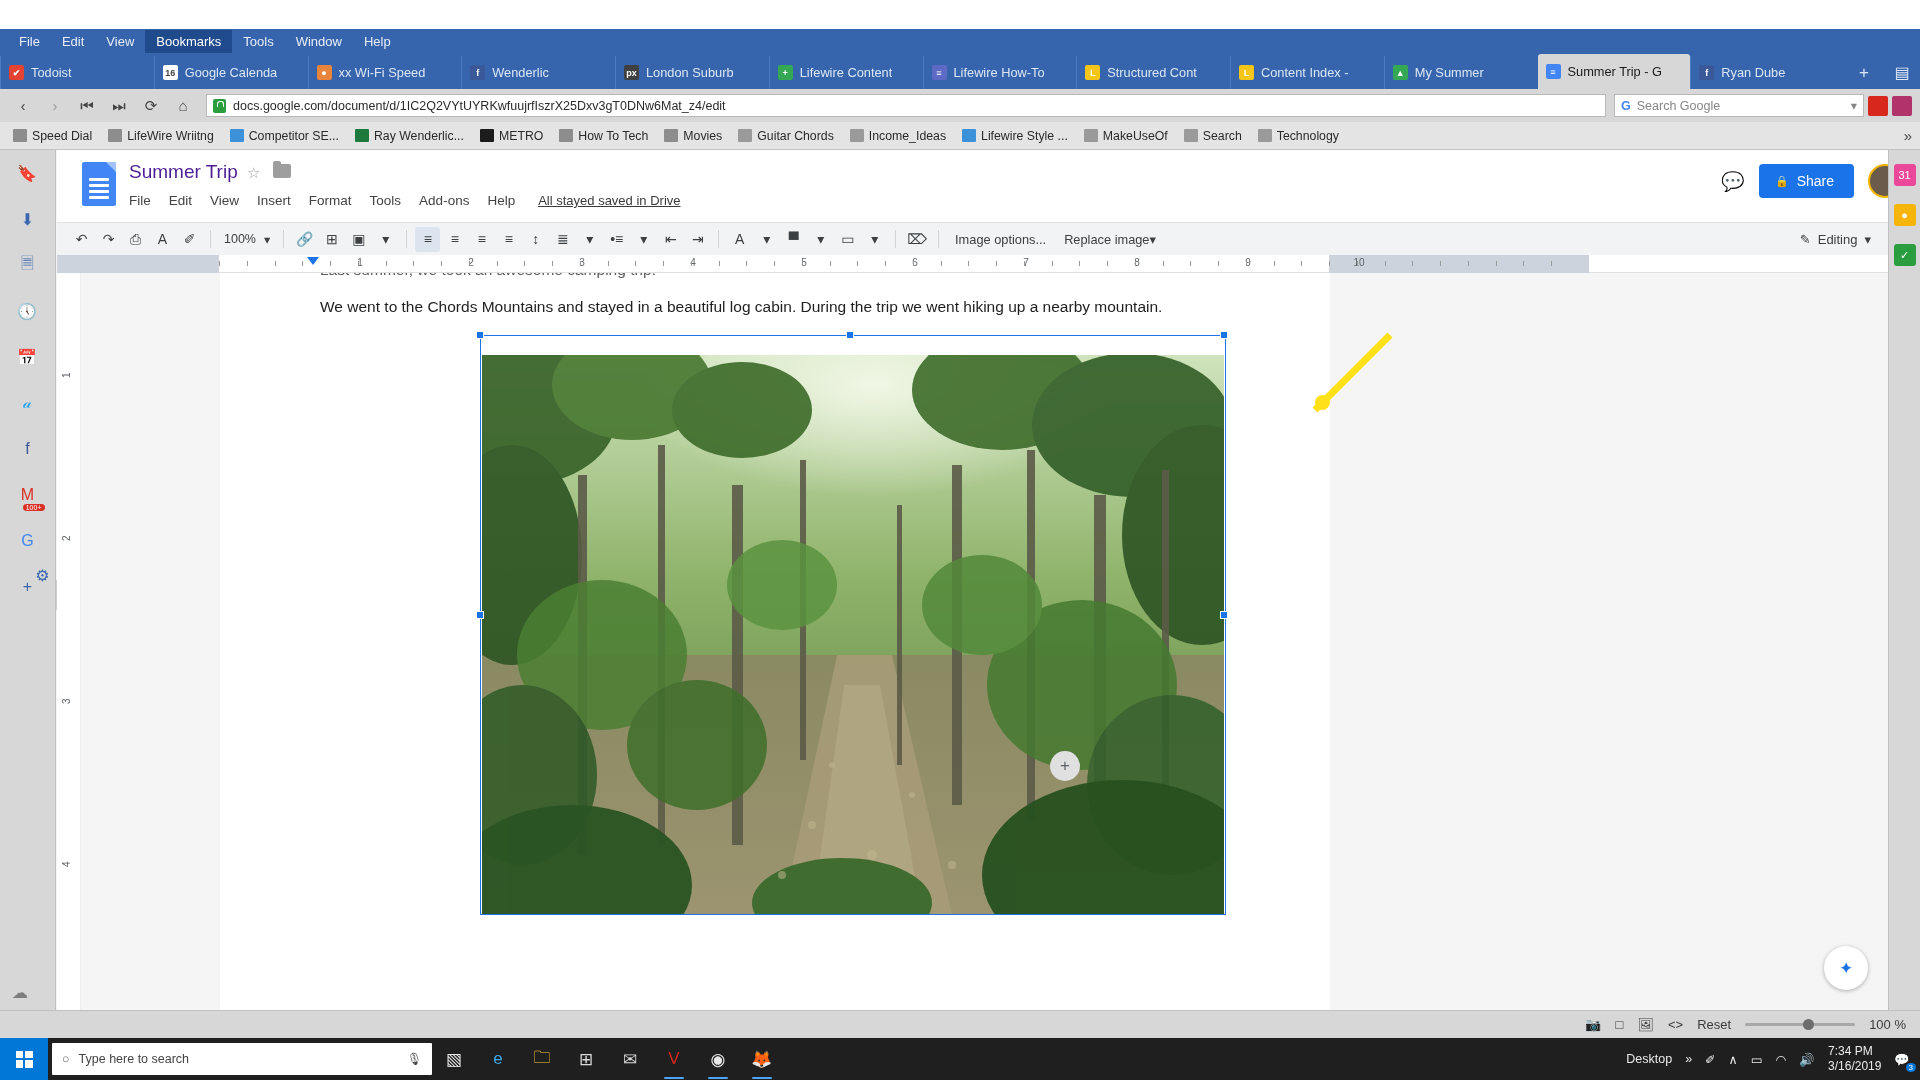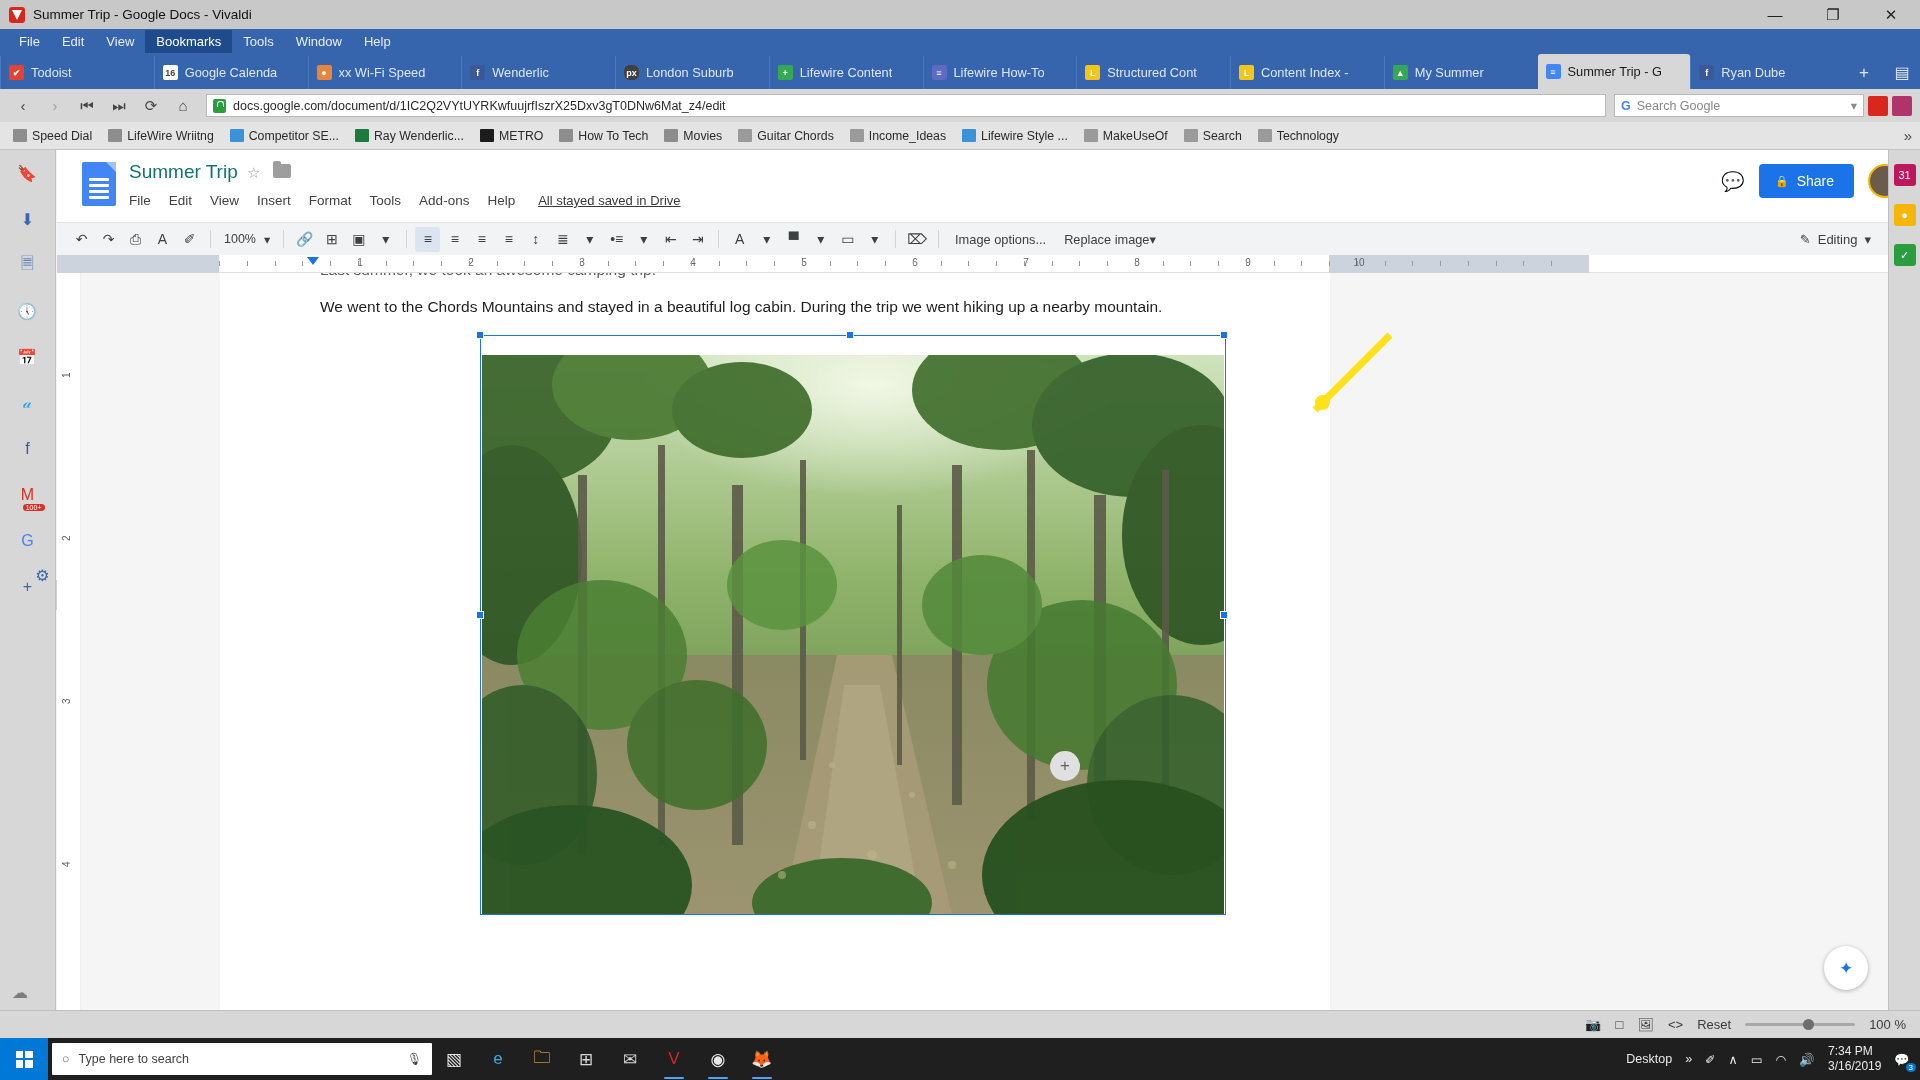--- a/index.html
+++ b/index.html
@@ -119,21 +119,21 @@
      background:#cfcfcf; border-radius:0 3px 3px 0;}
 
   
   .docs-head { position:absolute; left:57px; top:0; right:0; height:72px; background:#fff; }
   .doc-ico { position:absolute; left:25px; top:12px; width:34px; height:44px;
     background:#4285f4; border-radius:2px; }
   .doc-ico:before{content:"";position:absolute;right:0;top:0;border-left:10px solid transparent;
     border-top:10px solid #a1c2fa;}
   .doc-ico .lines{position:absolute;left:7px;top:16px;width:20px;}
   .doc-ico .lines i{display:block;height:2.6px;background:#fff;margin-bottom:3.4px;border-radius:1px;}
-  .doc-title { position:absolute; left:72px; top:11px; font-size:19px; color:#0f766e; }
+  .doc-title { position:absolute; left:72px; top:11px; font-size:19px; color:#4c1d95; }
   .doc-star { position:absolute; left:190px; top:14px; font-size:15px; color:#9e9e9e; }
   .doc-folder { position:absolute; left:216px; top:14px; width:18px;height:14px;
     background:#9e9e9e; border-radius:2px;}
   .doc-folder:before{content:"";position:absolute;left:0;top:-3px;width:8px;height:4px;
     background:#9e9e9e;border-radius:2px 2px 0 0;}
   .menurow { position:absolute; left:63px; top:40px; display:flex; gap:0px; align-items:center;}
   .menurow .dm { font-size:13.5px; color:#434343; padding:3px 9px; }
   .saved { font-size:13px; color:#3a3a3a; text-decoration:underline; margin-left:14px; }
 
   .docs-head-right { position:absolute; right:18px; top:14px; display:flex; align-items:center; gap:14px;}
@@ -252,29 +252,20 @@
      background:#1a73e8; border:2px solid #fff;}
   .cl-img { position:absolute; left:10px; top:120px; width:110px; height:140px; overflow:hidden;}
   .cl-cursor { position:absolute; left:118px; top:126px; font-size:17px; color:#333;}
   .cl-arrow { position:absolute; left:152px; top:86px; font-size:18px; color:#1a4fa0;}
 </style>
 </head>
 <body>
 
 <div id="root">
 
-  <div class="titlebar">
-    <div class="vivaldi-logo"></div>
-    <div class="wtitle">Summer Trip - Google Docs - Vivaldi</div>
-    <div class="win-btns">
-      <div class="win-btn">—</div>
-      <div class="win-btn">❐</div>
-      <div class="win-btn close">✕</div>
-    </div>
-  </div>
 
   <div class="menubar">
     <div class="mi">File</div>
     <div class="mi">Edit</div>
     <div class="mi">View</div>
     <div class="mi active">Bookmarks</div>
     <div class="mi">Tools</div>
     <div class="mi">Window</div>
     <div class="mi">Help</div>
   </div>
@@ -290,21 +281,21 @@
       </div>
       <div class="tab">
         <span class="favicon" style="background: rgb(232, 132, 59); color: rgb(255, 255, 255);">●</span>
         <span class="tlabel">xx Wi-Fi Speed</span>
       </div>
       <div class="tab">
         <span class="favicon" style="background: rgb(59, 89, 152); color: rgb(255, 255, 255);">f</span>
         <span class="tlabel">Wenderlic</span>
       </div>
       <div class="tab">
-        <span class="favicon" style="background: #404040; color: rgb(255, 255, 255); border-radius: 6px;">px</span>
+        <span class="favicon" style="background: #404040; color: rgb(255, 255, 255);">px</span>
         <span class="tlabel">London Suburb</span>
       </div>
       <div class="tab">
         <span class="favicon" style="background: rgb(52, 168, 83); color: rgb(255, 255, 255);">+</span>
         <span class="tlabel">Lifewire Content</span>
       </div>
       <div class="tab">
         <span class="favicon" style="background: rgb(95, 106, 196); color: rgb(255, 255, 255);">≡</span>
         <span class="tlabel">Lifewire How-To</span>
       </div>
@@ -675,21 +666,21 @@
       </div>
 
       <div class="explore-fab">✦</div>
 
       <div class="docscroll">
         <div class="thumb"></div>
       </div>
     </div>
 
     <div class="rrail">
-      <div class="rb" style="background:#be185d">31</div>
+      <div class="rb" style="background:#ec4899">31</div>
       <div class="rb" style="background:#f5b50a">●</div>
       <div class="rb" style="background:#2a9d3f">✓</div>
     </div>
   </div>
 
   <div class="statusbar">
     <div class="si">📷</div>
     <div class="si">□</div>
     <div class="si">🖼</div>
     <div class="si">&lt;&gt;</div>

